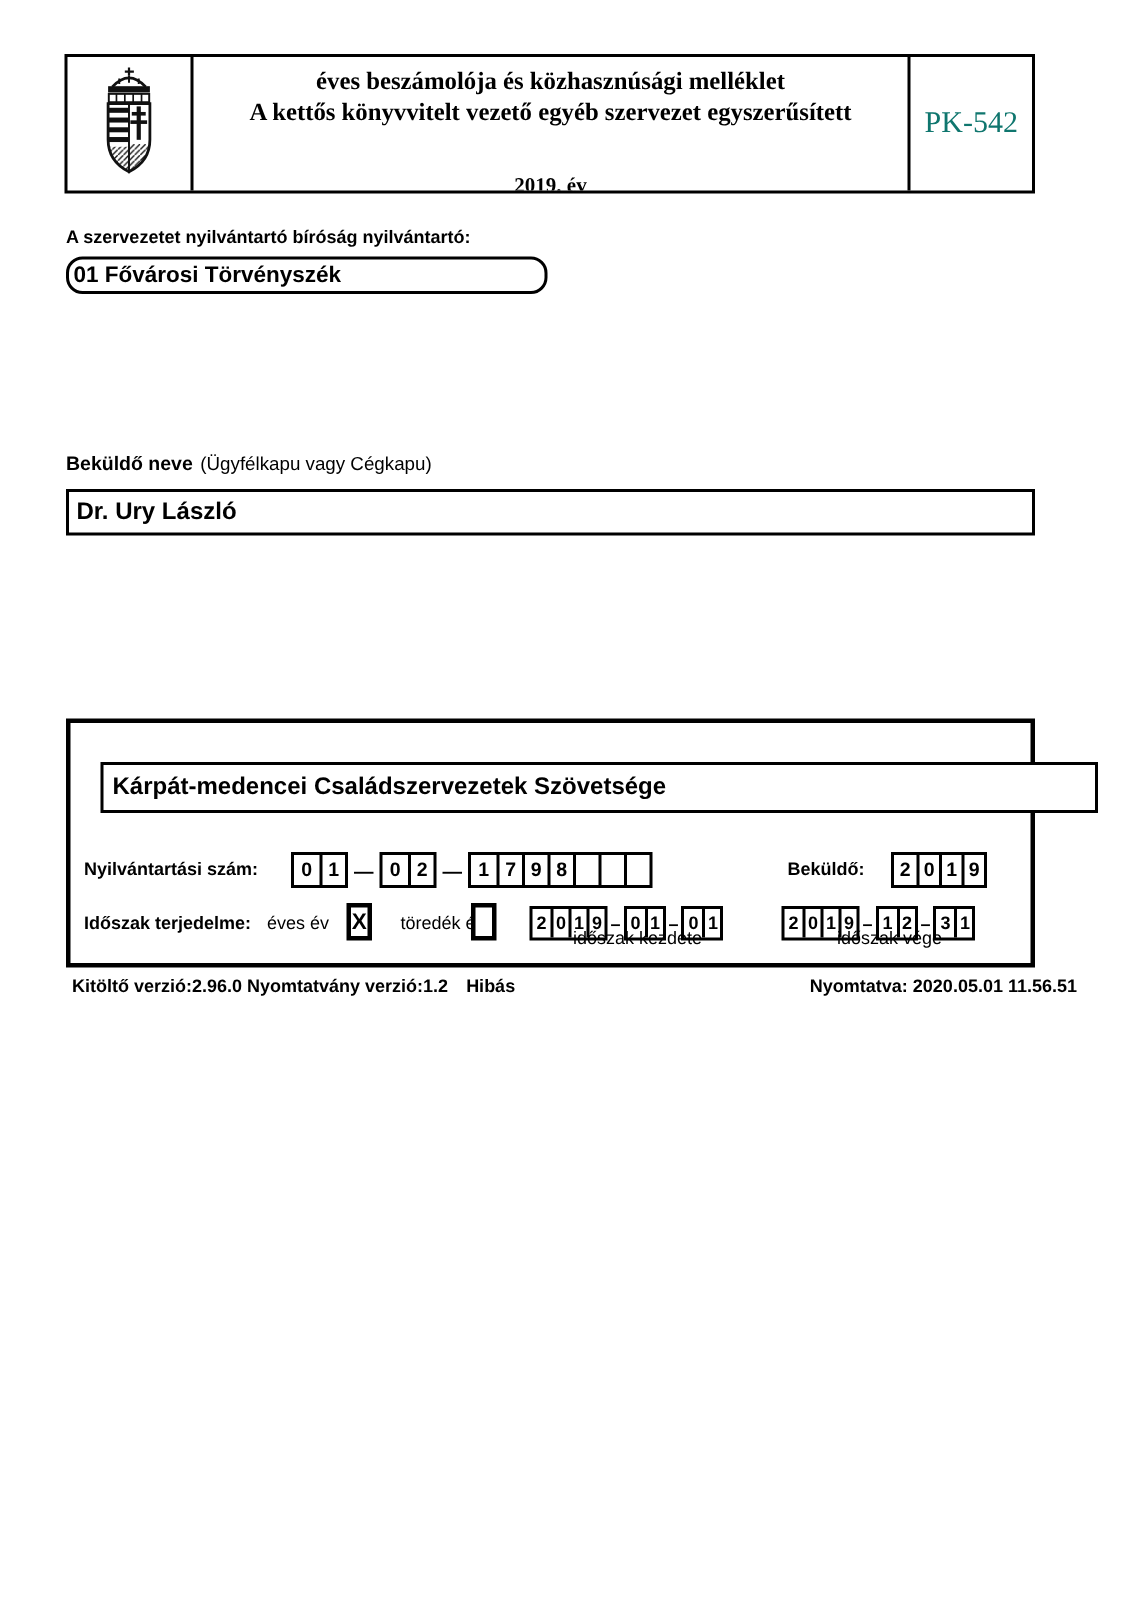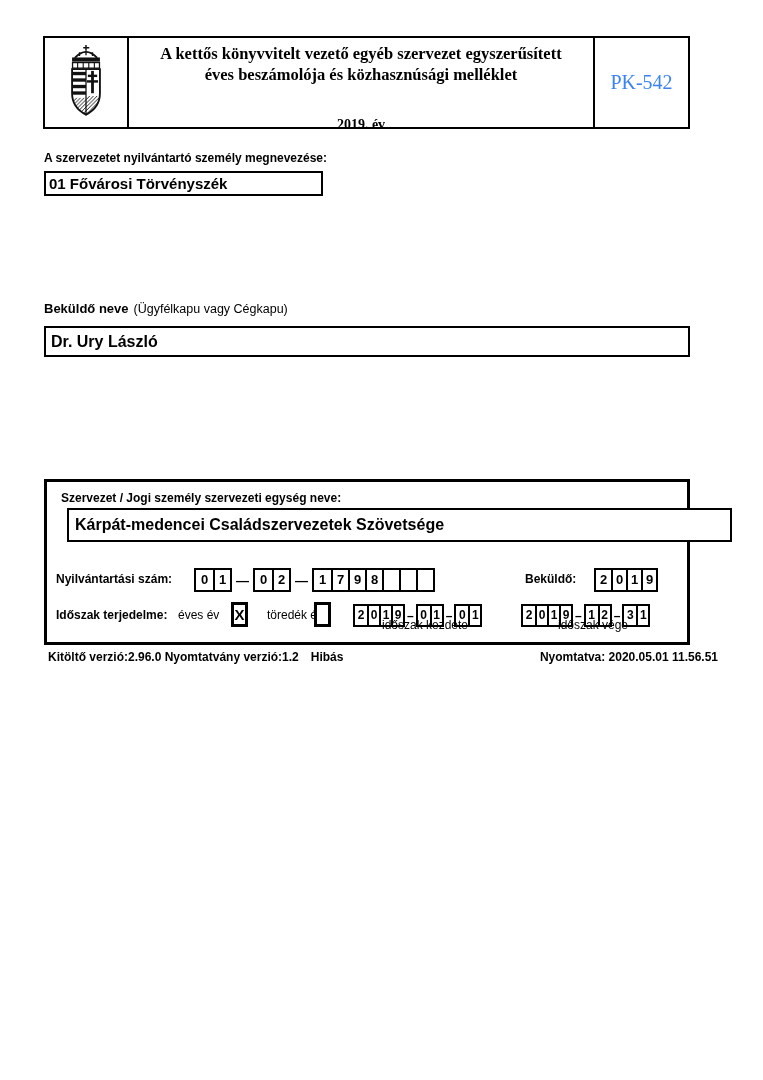--- a/index.html
+++ b/index.html
@@ -17,32 +17,32 @@
     border: 2px solid #000; display: flex; background: #fff;
   }
   .coa-cell { width: 84px; border-right: 2px solid #000; display: flex; align-items: center; justify-content: center; }
   .title-cell {
     flex: 1; border-right: 2px solid #000; text-align: center; padding-top: 5px;
     font-family: "Liberation Serif", serif; font-weight: bold; overflow: hidden;
   }
   .title-line { font-size: 16.5px; line-height: 21px; white-space: nowrap; }
   .title-year { font-size: 14px; margin-top: 32px; }
   .code-cell {
-    width: 93px; display: flex; align-items: center; justify-content: center;
-    font-family: "Liberation Serif", serif; font-size: 20px; color: #3b82f6;
+    width: 81px; display: flex; align-items: center; justify-content: center;
+    font-family: "Liberation Serif", serif; font-size: 20px; color: #0f766e;
   }
 
   
   .slabel { position: absolute; font-size: 12px; font-weight: bold; white-space: nowrap; }
   .vbox {
     position: absolute; border: 2px solid #000; background: #fff;
     display: flex; align-items: center; font-weight: bold; white-space: nowrap;
   }
   .court-label { left: 44px; top: 151px; }
-  .court-box { left: 44px; top: 171px; width: 279px; height: 25px; font-size: 15px; padding-left: 3px; }
+  .court-box { left: 44px; top: 171px; width: 321px; height: 25px; font-size: 15px; padding-left: 3px; border-radius: 11px; }
   .sender-label { left: 44px; top: 301px; font-size: 13px; }
   .sender-label .note { font-weight: normal; font-size: 12.5px; margin-left: 5px; }
   .sender-box { left: 44px; top: 326px; width: 646px; height: 31px; font-size: 16px; padding-left: 5px; }
 
   
   .main-box {
     position: absolute; left: 44px; top: 479px; width: 646px; height: 166px;
     border: 3px solid #000; background: #fff;
   }
   .org-label { left: 14px; top: 9px; }
@@ -127,37 +127,36 @@
           <rect x="13" y="58" width="15" height="20" fill="url(#hx)"></rect>
           <rect x="33.5" y="29" width="3" height="24" fill="#111"></rect>
           <rect x="30" y="33" width="10" height="2.6" fill="#111"></rect>
           <rect x="29" y="39" width="12" height="2.6" fill="#111"></rect>
         </g>
         <path d="M13 27 h30 v26 c0 12 -7 19 -15 23 c-8 -4 -15 -11 -15 -23 z" fill="none" stroke="#111" stroke-width="2"></path>
         <path d="M28 27 v50" stroke="#111" stroke-width="1.4"></path>
       </svg>
     </div>
     <div class="title-cell">
+      <div class="title-line">éves beszámolója és közhasznúsági melléklet</div>
       <div class="title-line">A kettős könyvvitelt vezető egyéb szervezet egyszerűsített</div>
-      <div class="title-line">éves beszámolója és közhasznúsági melléklet</div>
       <div class="title-year">2019. év</div>
     </div>
     <div class="code-cell">PK-542</div>
   </div>
 
-  <div class="slabel court-label">A szervezetet nyilvántartó személy megnevezése:</div>
+  <div class="slabel court-label">A szervezetet nyilvántartó bíróság nyilvántartó:</div>
   <div class="vbox court-box">01 Fővárosi Törvényszék</div>
 
   <div class="slabel sender-label">
     <span>Beküldő neve</span><span class="note">(Ügyfélkapu vagy Cégkapu)</span>
   </div>
   <div class="vbox sender-box">Dr. Ury László</div>
 
   <div class="main-box">
-    <div class="slabel org-label">Szervezet / Jogi személy szervezeti egység neve:</div>
     <div class="vbox org-box">Kárpát-medencei Családszervezetek Szövetsége</div>
 
     <div class="reg-row">
       <span class="inrow-label reg-label">Nyilvántartási szám:</span>
       <span class="boxes-strip reg-boxes">
         <span class="dgroup">
             <span class="dc">0</span>
             <span class="dc">1</span>
           </span>
         <span class="dash">—</span>

